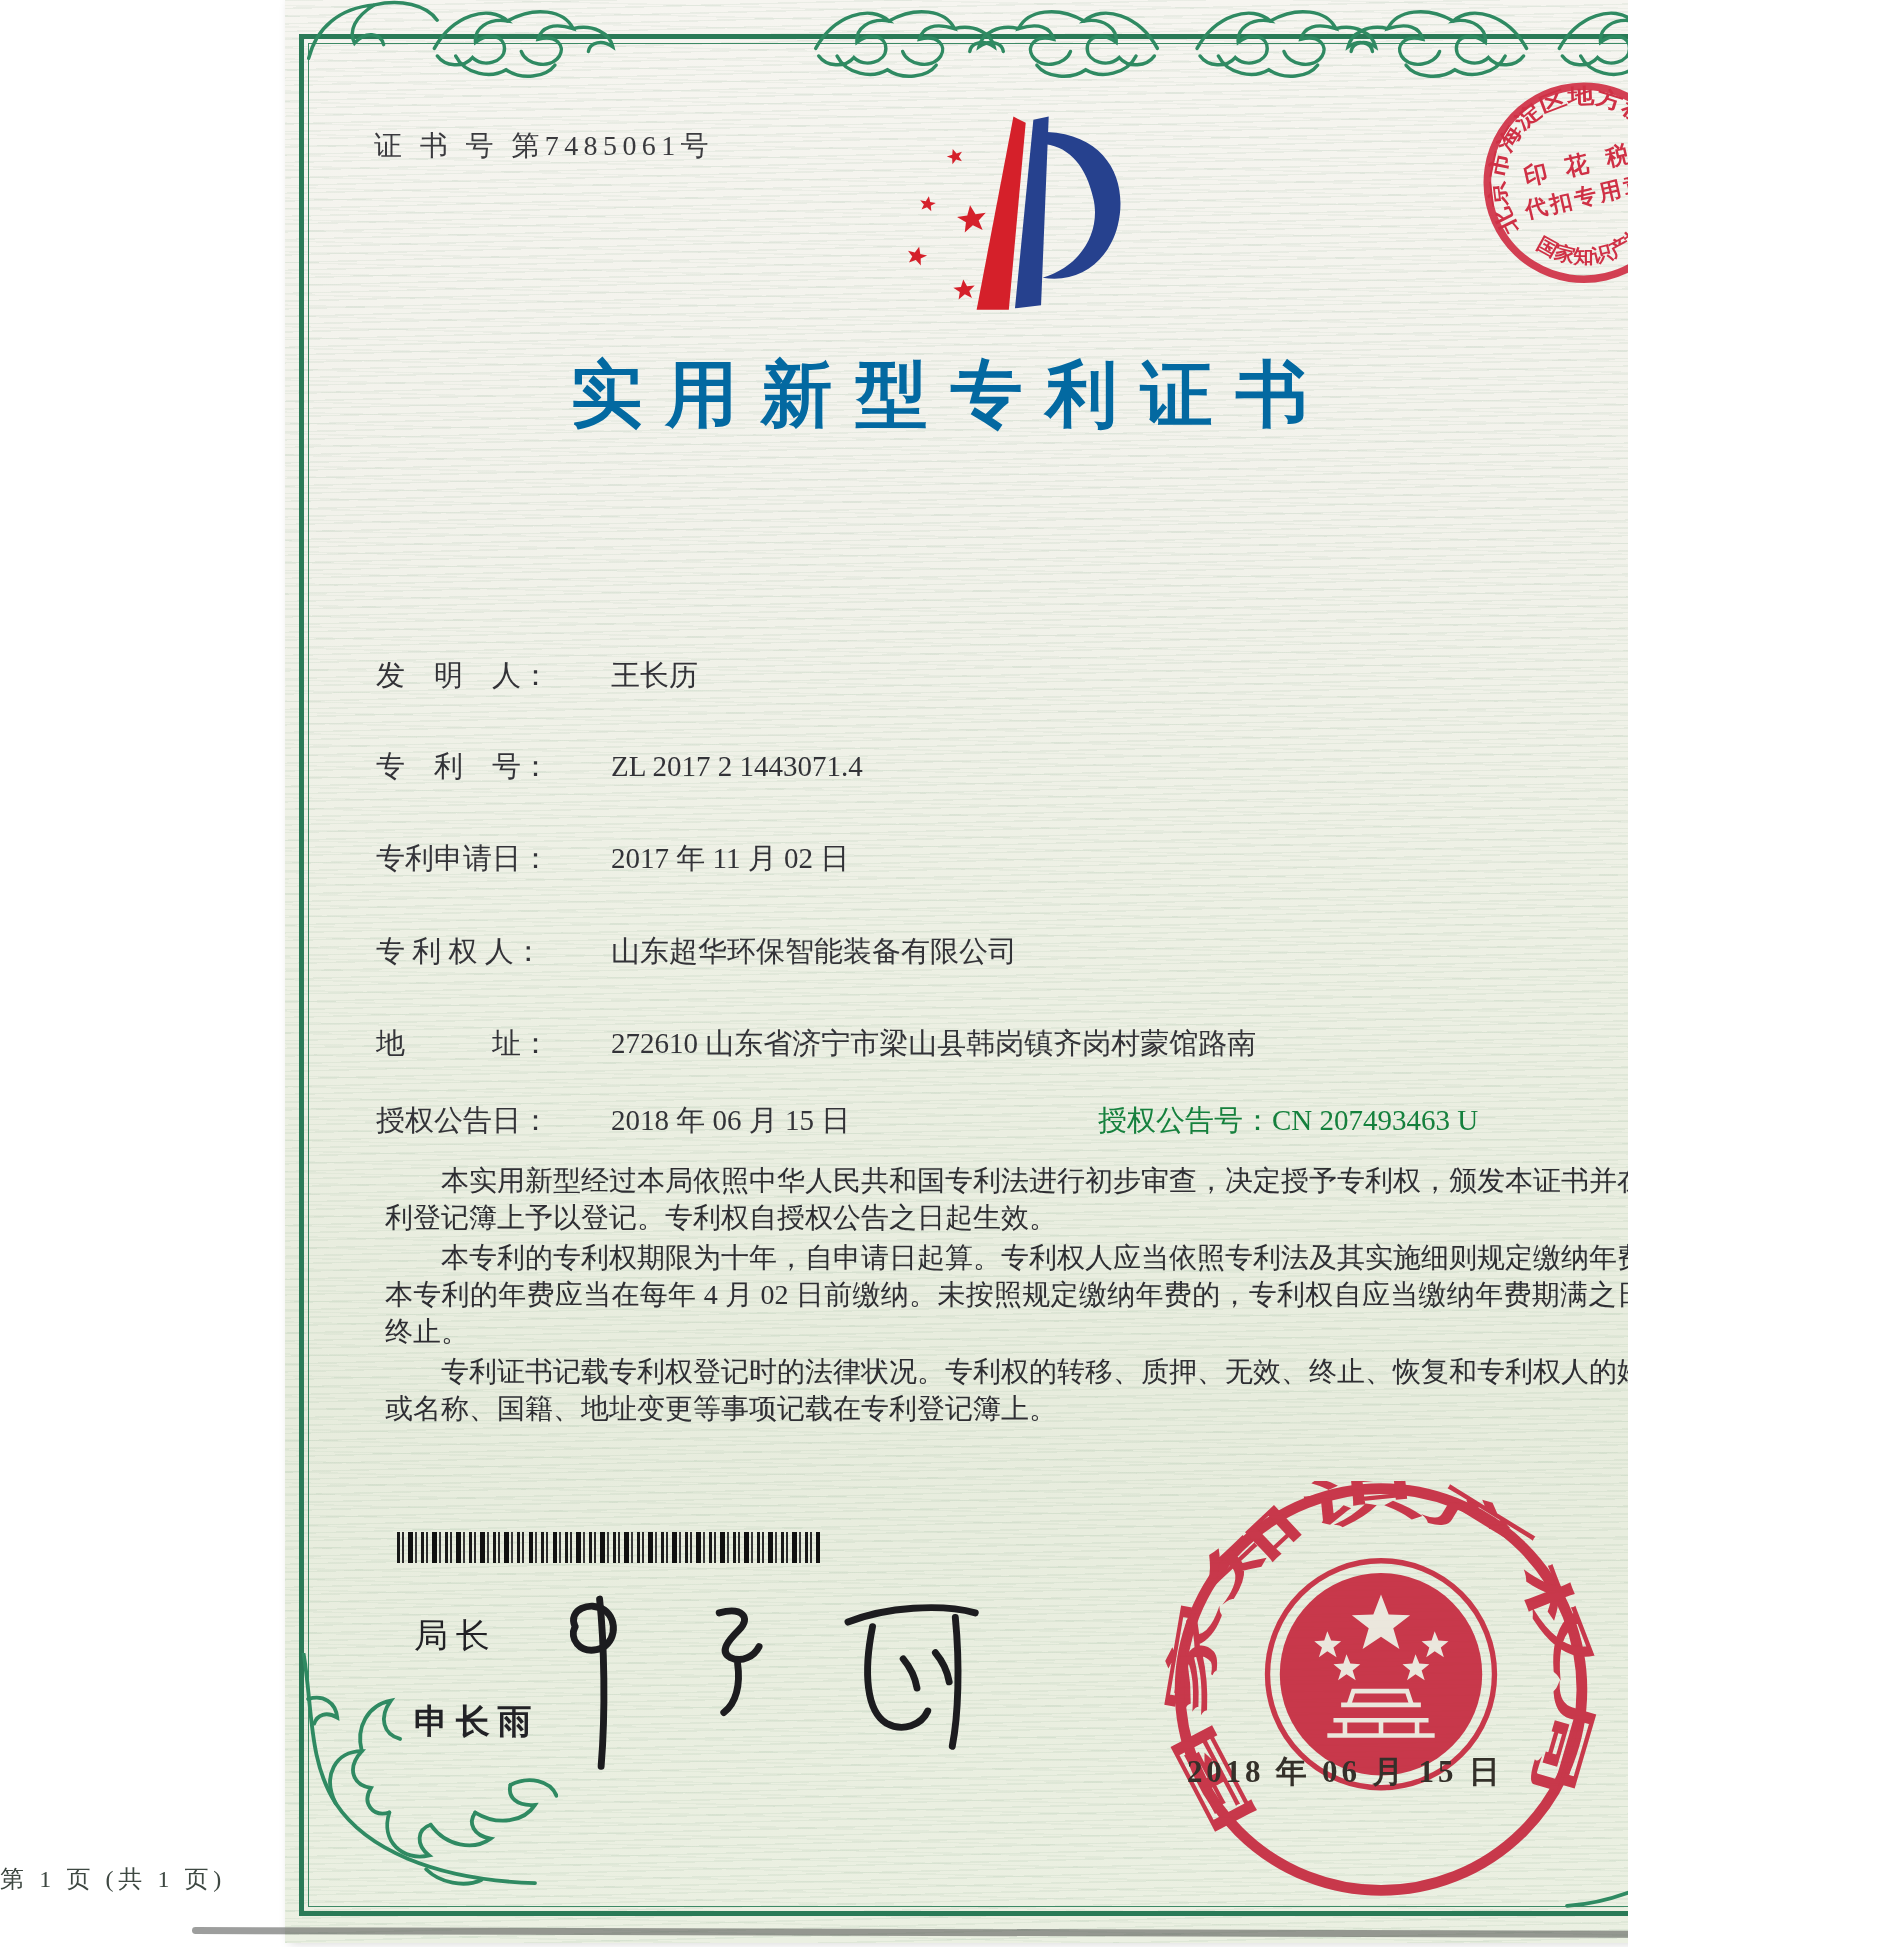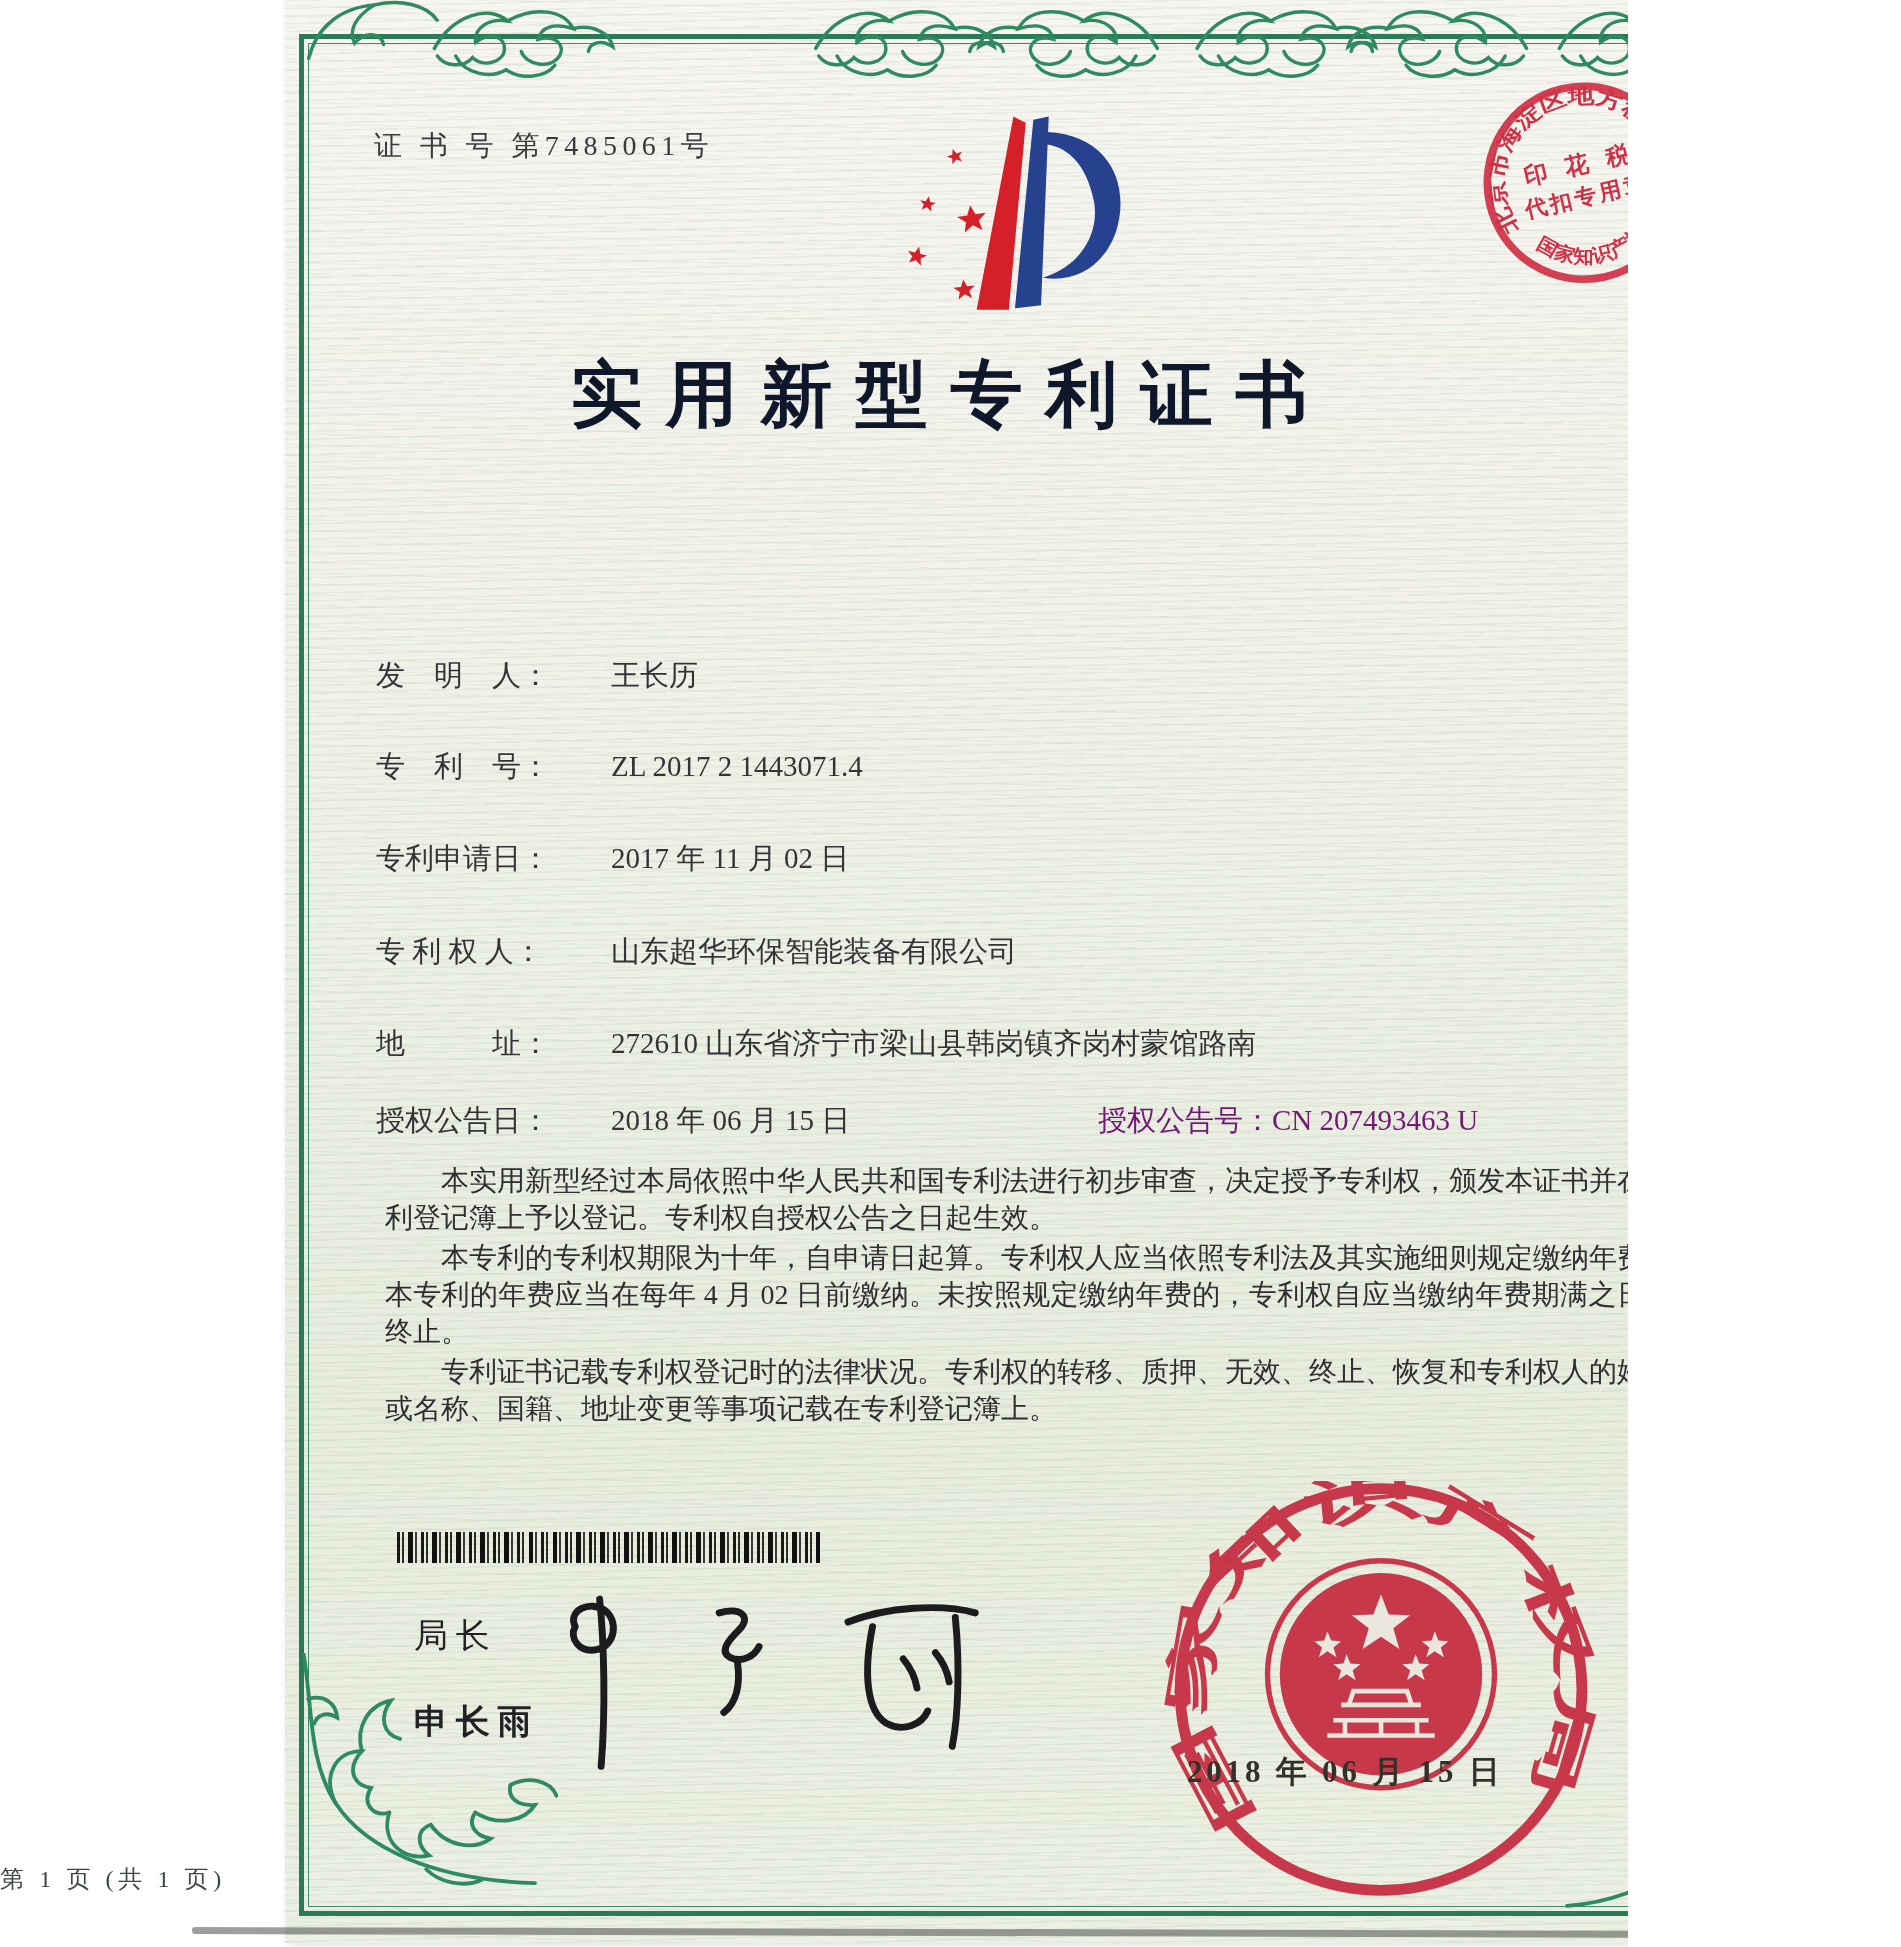--- a/index.html
+++ b/index.html
@@ -15,25 +15,25 @@
            repeating-linear-gradient(181.5deg, rgba(120,160,128,.07) 0 1.5px, rgba(255,255,255,0) 1.5px 10.7px);}
   .edge-shadow-bottom{position:absolute;left:192px;top:1929px;width:1553px;height:7px;
          background:#4d4f4c;opacity:.55;border-radius:4.6px;transform:rotate(.15deg);}
   
   .frame{position:absolute;left:299px;top:34px;width:1421px;height:1872px;
          border:5.4px solid #2a7a57;}
   .frame .inner{position:absolute;inset:3.8px;border:1.5px solid #3d8a66;}
   
   .certno{position:absolute;left:374px;top:127px;font-size:28px;letter-spacing:5.4px;color:#3a3a3e;}
   .title{position:absolute;left:0;top:347px;width:1901px;text-align:center;
-         font-size:72px;font-weight:bold;color:#0f172a;letter-spacing:23px;}
+         font-size:72px;font-weight:bold;color:#0369a1;letter-spacing:23px;}
   .field{position:absolute;left:376px;font-size:29px;color:#333338;white-space:nowrap;}
   .field .lab{display:inline-block;min-width:235px;}
   .f0{top:562px}.f1{top:656px}.f2{top:747px}.f3{top:839px}.f4{top:932px}.f5{top:1024px}.f6{top:1101px}
-  .grant2{position:absolute;left:1098px;top:1101px;font-size:29px;color:#701a75;white-space:nowrap;}
+  .grant2{position:absolute;left:1098px;top:1101px;font-size:29px;color:#15803d;white-space:nowrap;}
   .bodytext{position:absolute;left:382px;top:1159px;width:1294px;font-size:28px;color:#2e2e33;}
   .bodytext p{margin:3px;text-indent:2em;text-align:justify;line-height:37px;}
   .barcode{position:absolute;left:397px;top:1532px;width:423px;height:31px;
          background:repeating-linear-gradient(90deg,
             #181818 0 3.1px,rgba(0,0,0,0) 3.1px 5.4px,
             #2b2b2b 5.4px 7px,rgba(0,0,0,0) 7px 11.5px,
             #101010 11.5px 16px,rgba(0,0,0,0) 16px 18.4px,
             #3a3a3a 18.4px 20px,rgba(0,0,0,0) 20px 24px);}
   .signer-title{position:absolute;left:414px;top:1613px;font-size:34px;color:#222226;letter-spacing:7.7px;}
   .signer-name{position:absolute;left:414px;top:1699px;font-size:34px;color:#222226;letter-spacing:7.7px;font-weight:bold;}

